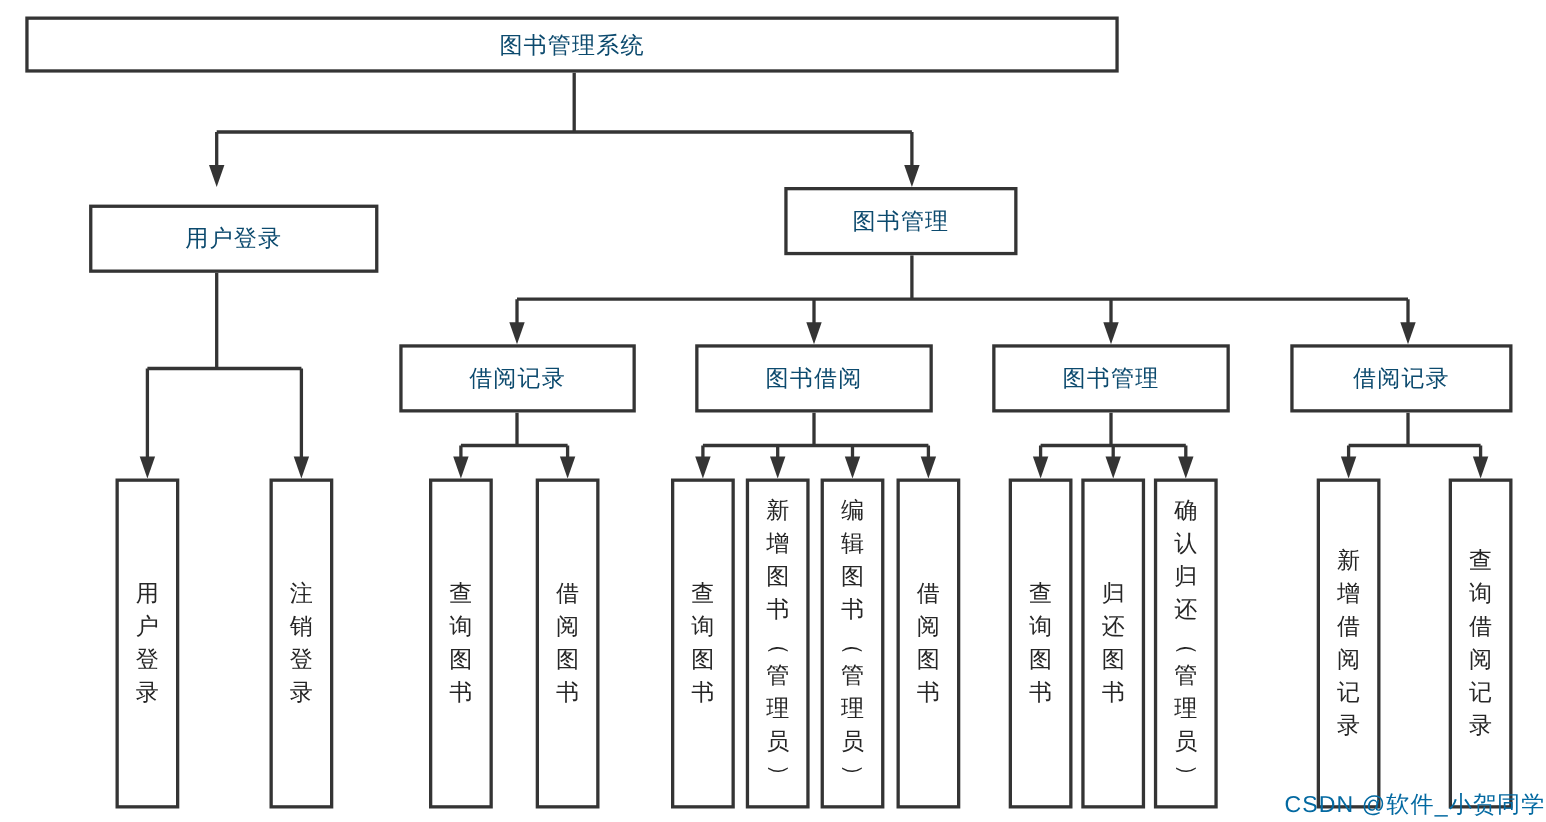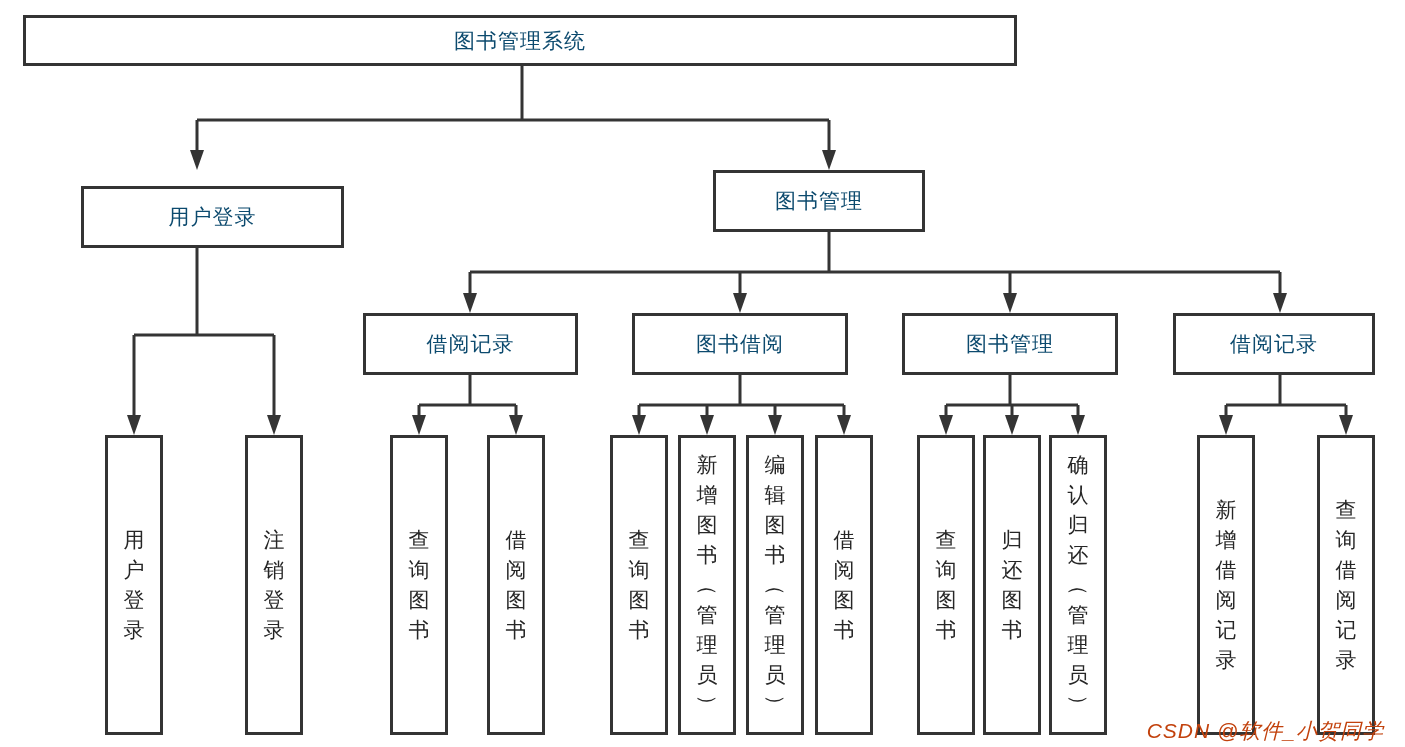--- a/index.html
+++ b/index.html
@@ -53,27 +53,26 @@
     height: 30px;
     font-size: 21px;
     color: #262626;
     line-height: 30px;
   }
   .vlbl span.rot {
     transform: rotate(90deg);
   }
   #watermark {
     position: absolute;
-    right: 21px;
+    right: 0;
     bottom: 2px;
     font-size: 21px;
-    color: #c2410c;
+    color: #0369a1;
     letter-spacing: 1px;
     white-space: nowrap;
-    font-style: italic;
   }
 </style>
 </head>
 <body>
 
 <div id="canvas">
 
   <svg id="connectors" viewBox="0 0 1405 747" xmlns="http://www.w3.org/2000/svg">
       <path d="M 522 66 L 522 120 M 197 120 L 829 120 M 197 120 L 197 154 M 829 120 L 829 154 " stroke="#343434" stroke-width="3" fill="none"></path>
       <polygon points="190,150 204,150 197,170" fill="#343434"></polygon>

